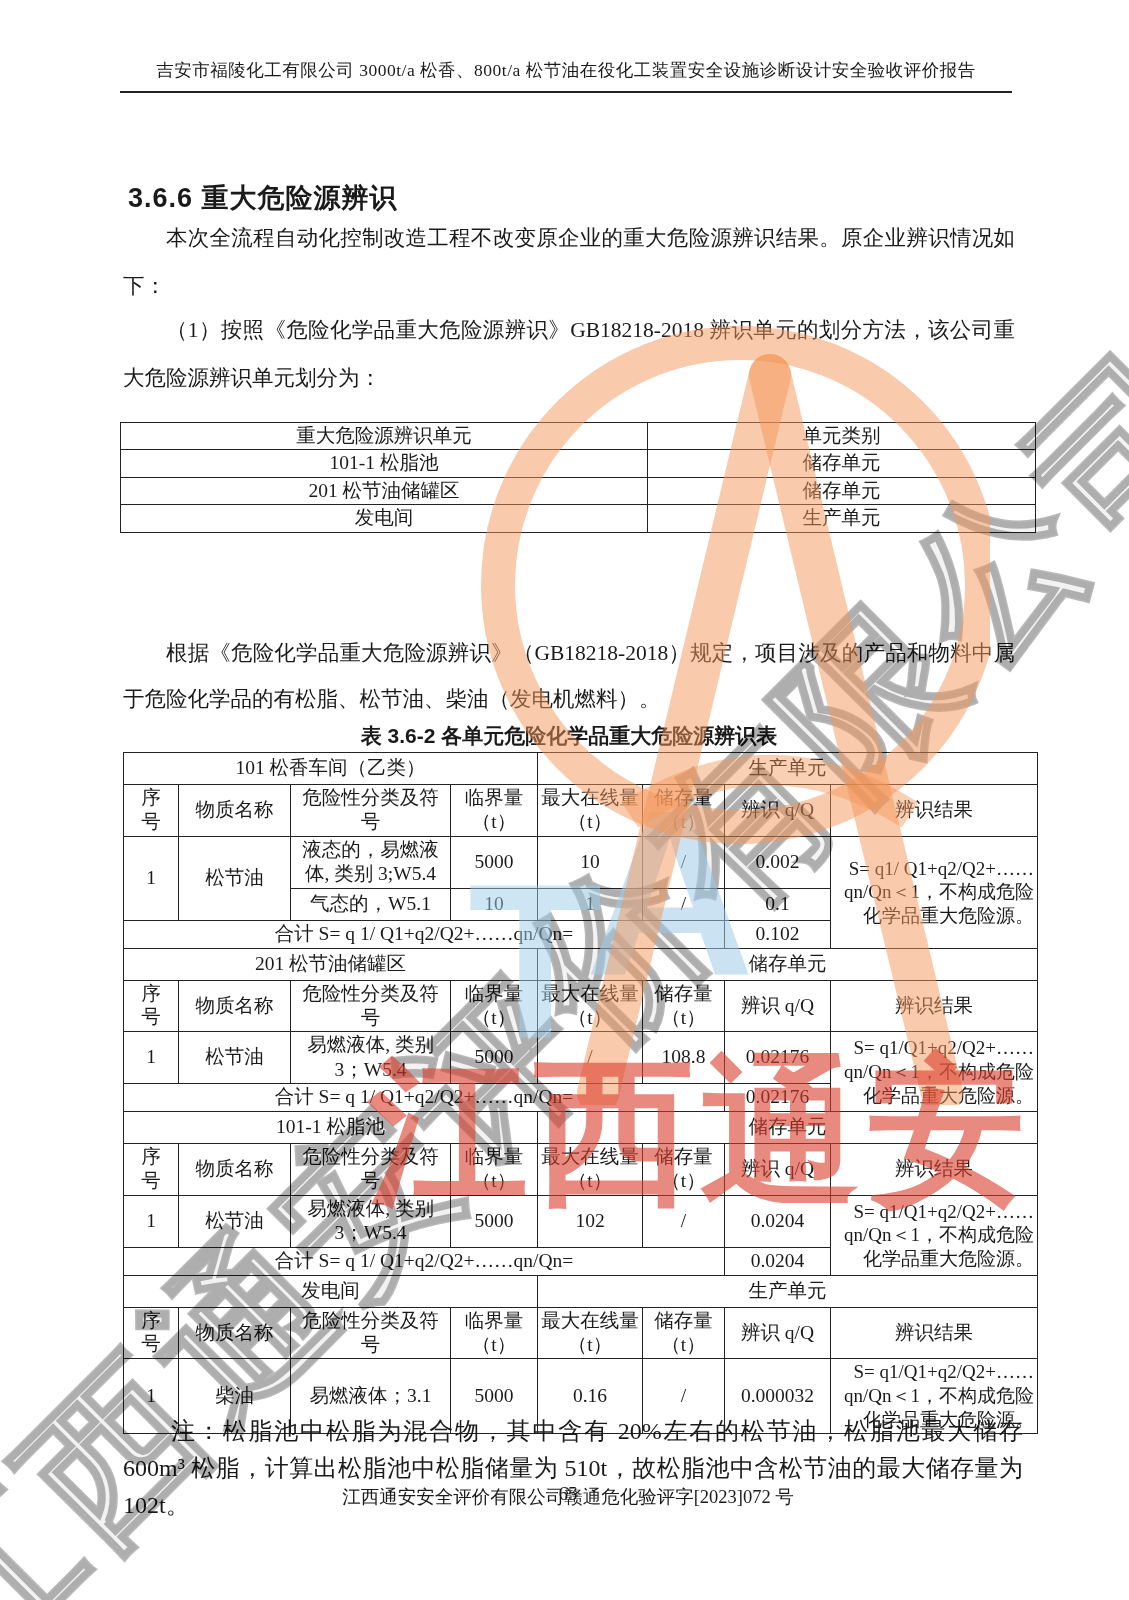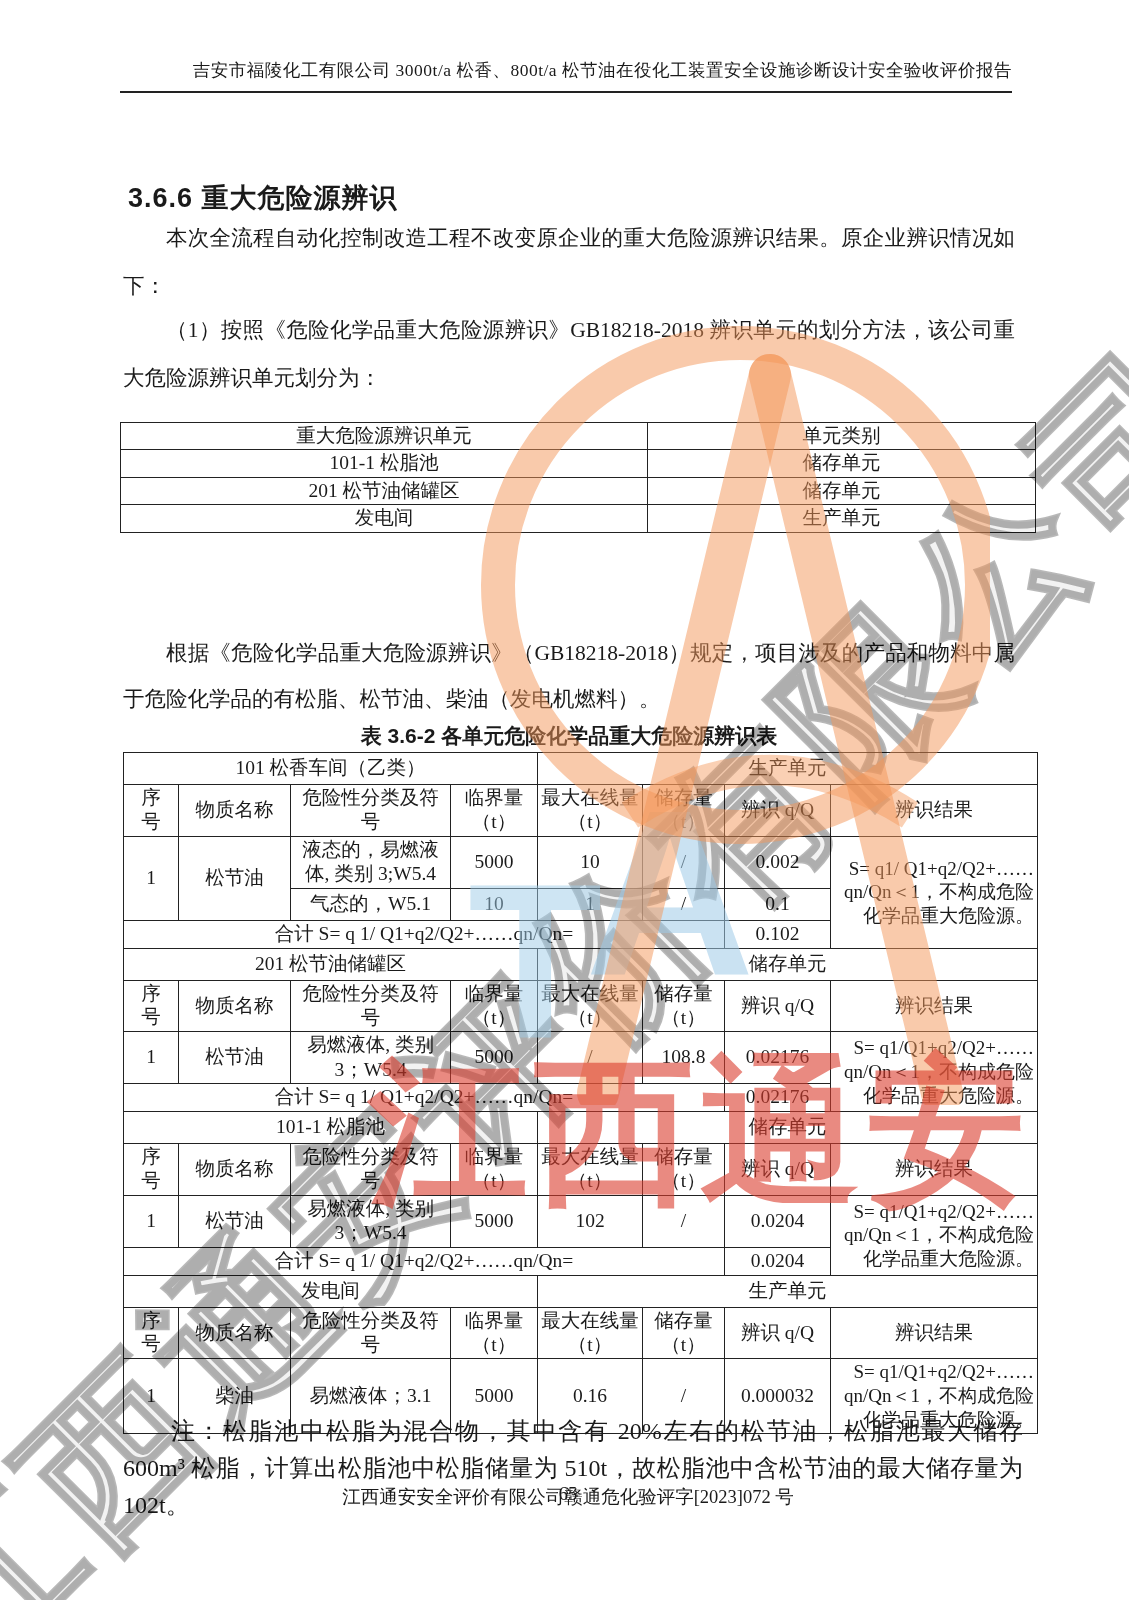--- a/index.html
+++ b/index.html
@@ -5,21 +5,21 @@
   html,body { margin:0; padding:0; background:#888; }
   .page {
     position:relative; width:1129px; height:1600px; margin:0 auto;
     background:#ffffff; overflow:hidden;
     font-family:"Liberation Serif","DejaVu Serif",serif;
     color:#1a1a1a;
   }
   
   .doc-header {
     position:absolute; top:58px; left:120px; width:892px;
-    text-align:right; font-size:17.5px; letter-spacing:0.5px;
+    text-align:center; font-size:17.5px; letter-spacing:0.5px;
     padding-bottom:9px; border-bottom:2px solid #222;
   }
   
   .sec-title {
     position:absolute; top:138px; left:128px;
     font-family:"Liberation Sans","DejaVu Sans",sans-serif;
     font-weight:bold; font-size:27px; letter-spacing:1px;margin-top:42px;
   }
   .para {
     position:absolute; left:123px; width:892px;

